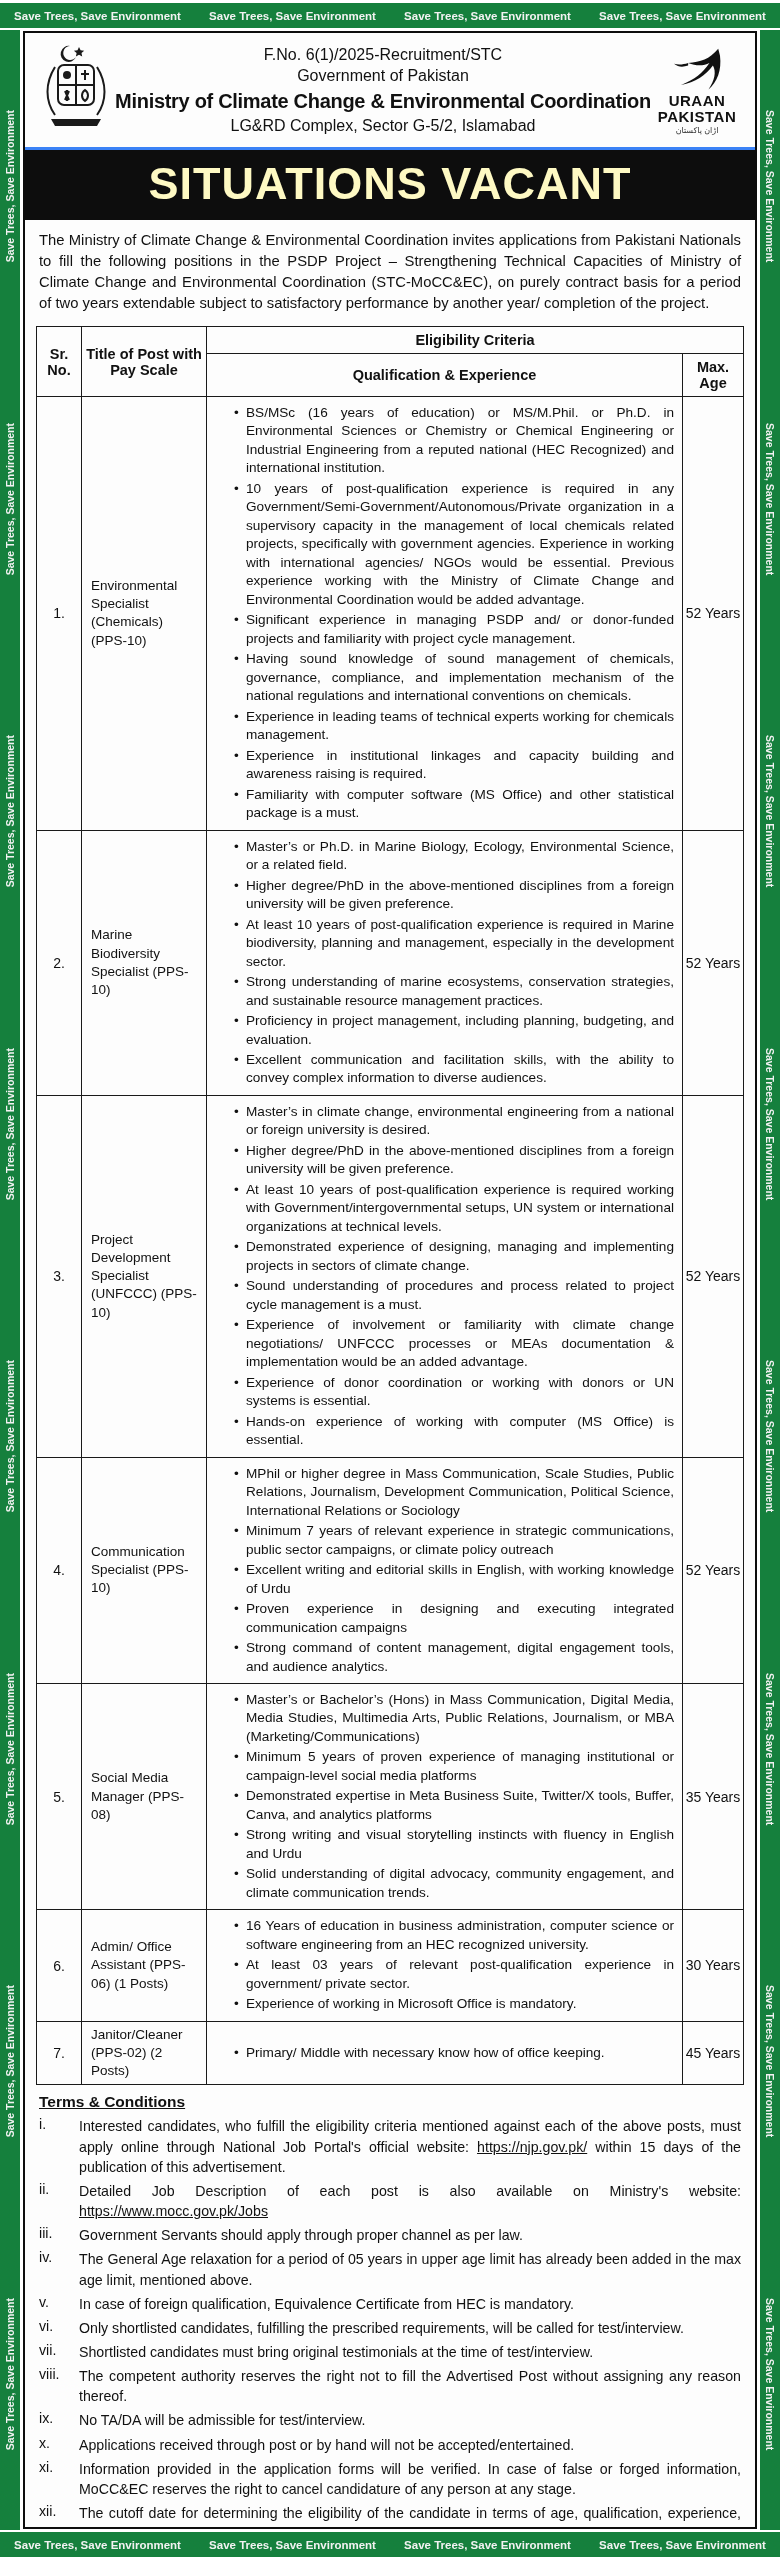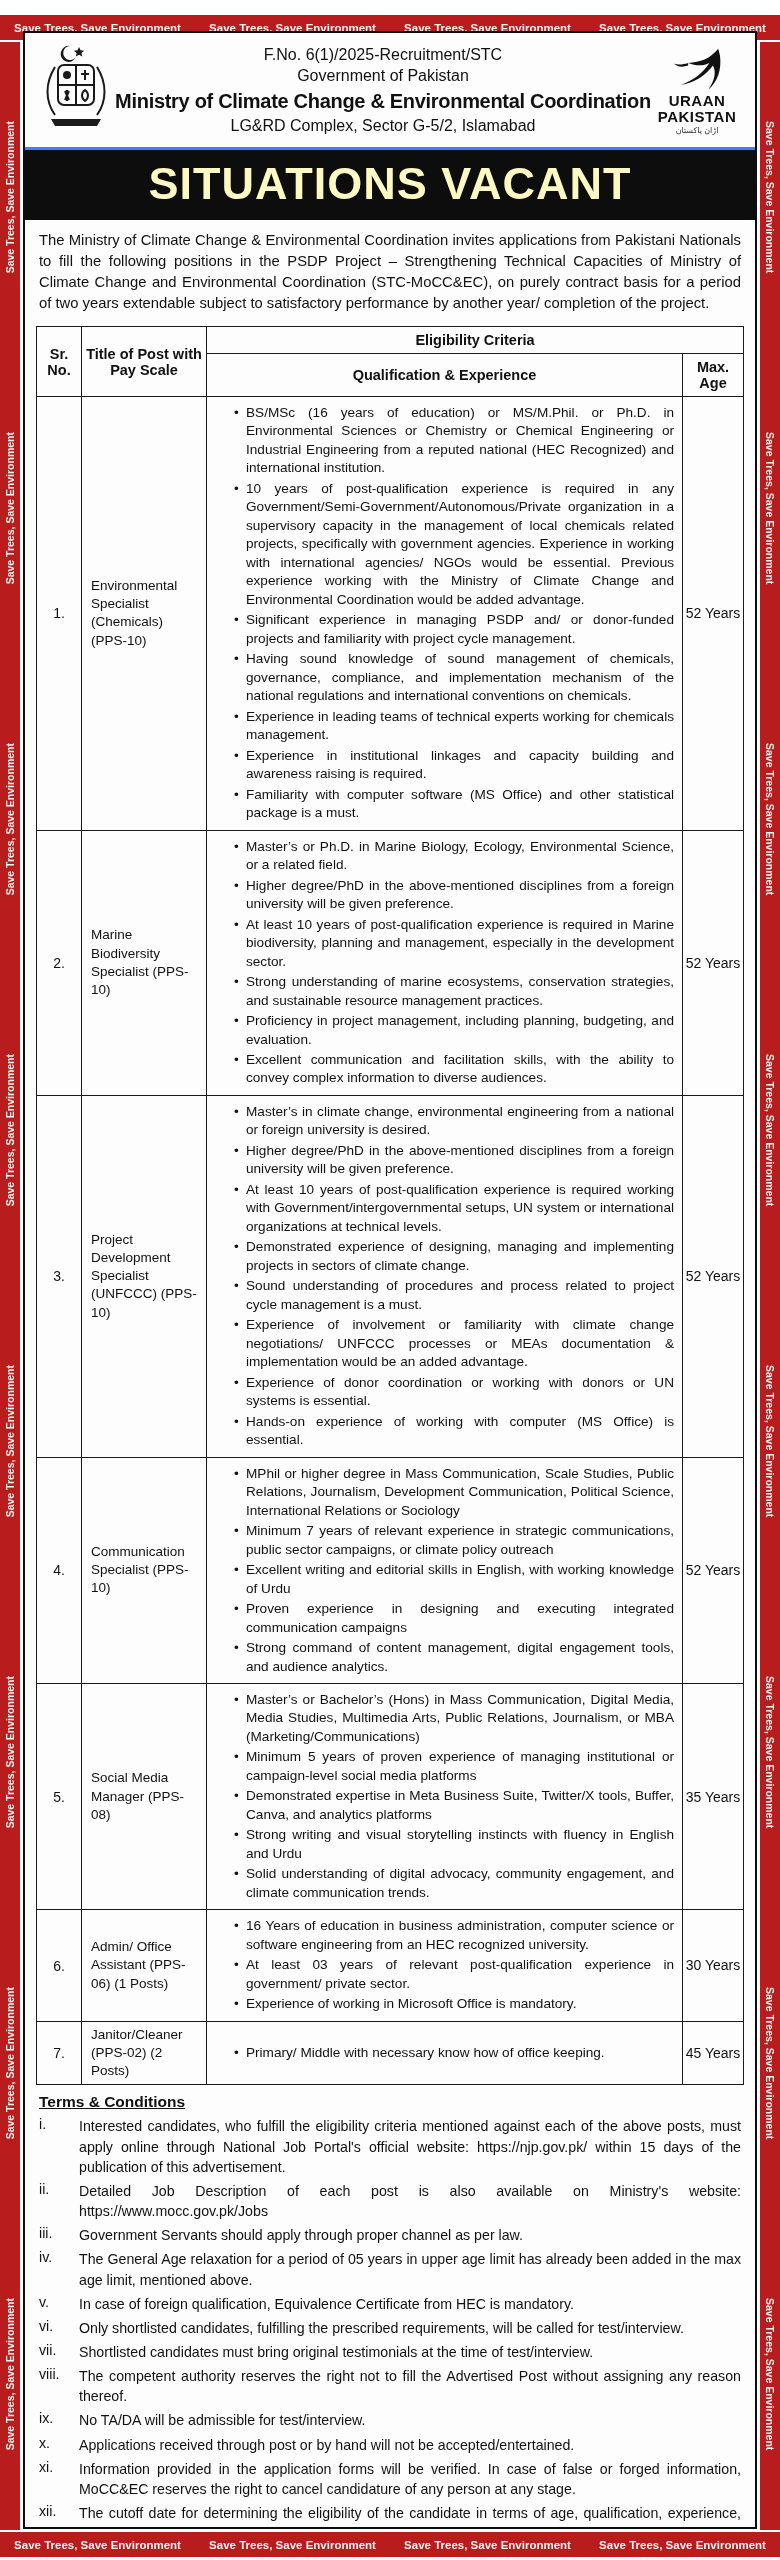--- a/index.html
+++ b/index.html
@@ -2,21 +2,21 @@
 <html><head>
 <meta charset="utf-8">
 <style>
   html,body{margin:0;padding:0;}
   body{
     width:780px;height:2560px;position:relative;background:#ffffff;
     font-family:"Liberation Sans", sans-serif;color:#111;
     -webkit-font-smoothing:antialiased;
   }
   
-  .strip{background:#b91c1c;position:absolute;display:flex;overflow:hidden;margin-top:12px;}
+  .strip{background:#15803d;position:absolute;display:flex;overflow:hidden;}
   .strip-top{top:3px;left:0;right:0;height:25px;align-items:center;justify-content:space-around;}
   .strip-bottom{bottom:3px;left:0;right:0;height:25px;align-items:center;justify-content:space-around;}
   .strip-left{top:30px;bottom:30px;left:0;width:20px;flex-direction:column;justify-content:space-around;align-items:center;}
   .strip-right{top:30px;bottom:30px;right:0;width:20px;flex-direction:column;justify-content:space-around;align-items:center;}
   .strip .seg{color:#f2f2f2;font-size:11.5px;font-weight:bold;white-space:nowrap;}
   .strip-left .seg{writing-mode:vertical-rl;transform:rotate(180deg);font-size:10.5px;}
   .strip-right .seg{writing-mode:vertical-rl;font-size:10.5px;}
   
   .content{
     position:absolute;left:23px;right:23px;top:31px;bottom:31px;
@@ -52,21 +52,21 @@
     position:relative;padding-left:15px;margin:2px 0;
     font-size:13.6px;line-height:1.36;text-align:justify;
   }
   ul.bullets li::before{content:"•";position:absolute;left:3px;top:0;}
   
   .terms{padding:8px 14px 0 14px;flex:1;}
   .terms-heading{font-size:15.5px;font-weight:bold;text-decoration:underline;margin-bottom:5px;}
   .term-row{display:grid;grid-template-columns:40px 1fr;margin-bottom:4px;}
   .term-num{font-size:14.2px;}
   .term-text{font-size:14.2px;line-height:1.42;text-align:justify;}
-  .term-text .link{cursor:pointer;}
+  .term-text .link{text-decoration:underline;cursor:pointer;}
   svg{display:block;}
 </style>
 </head>
 <body>
 
 <div class="strip strip-top" id="strip-top">
     <span class="seg">Save Trees, Save Environment</span>
     <span class="seg">Save Trees, Save Environment</span>
     <span class="seg">Save Trees, Save Environment</span>
     <span class="seg">Save Trees, Save Environment</span>

